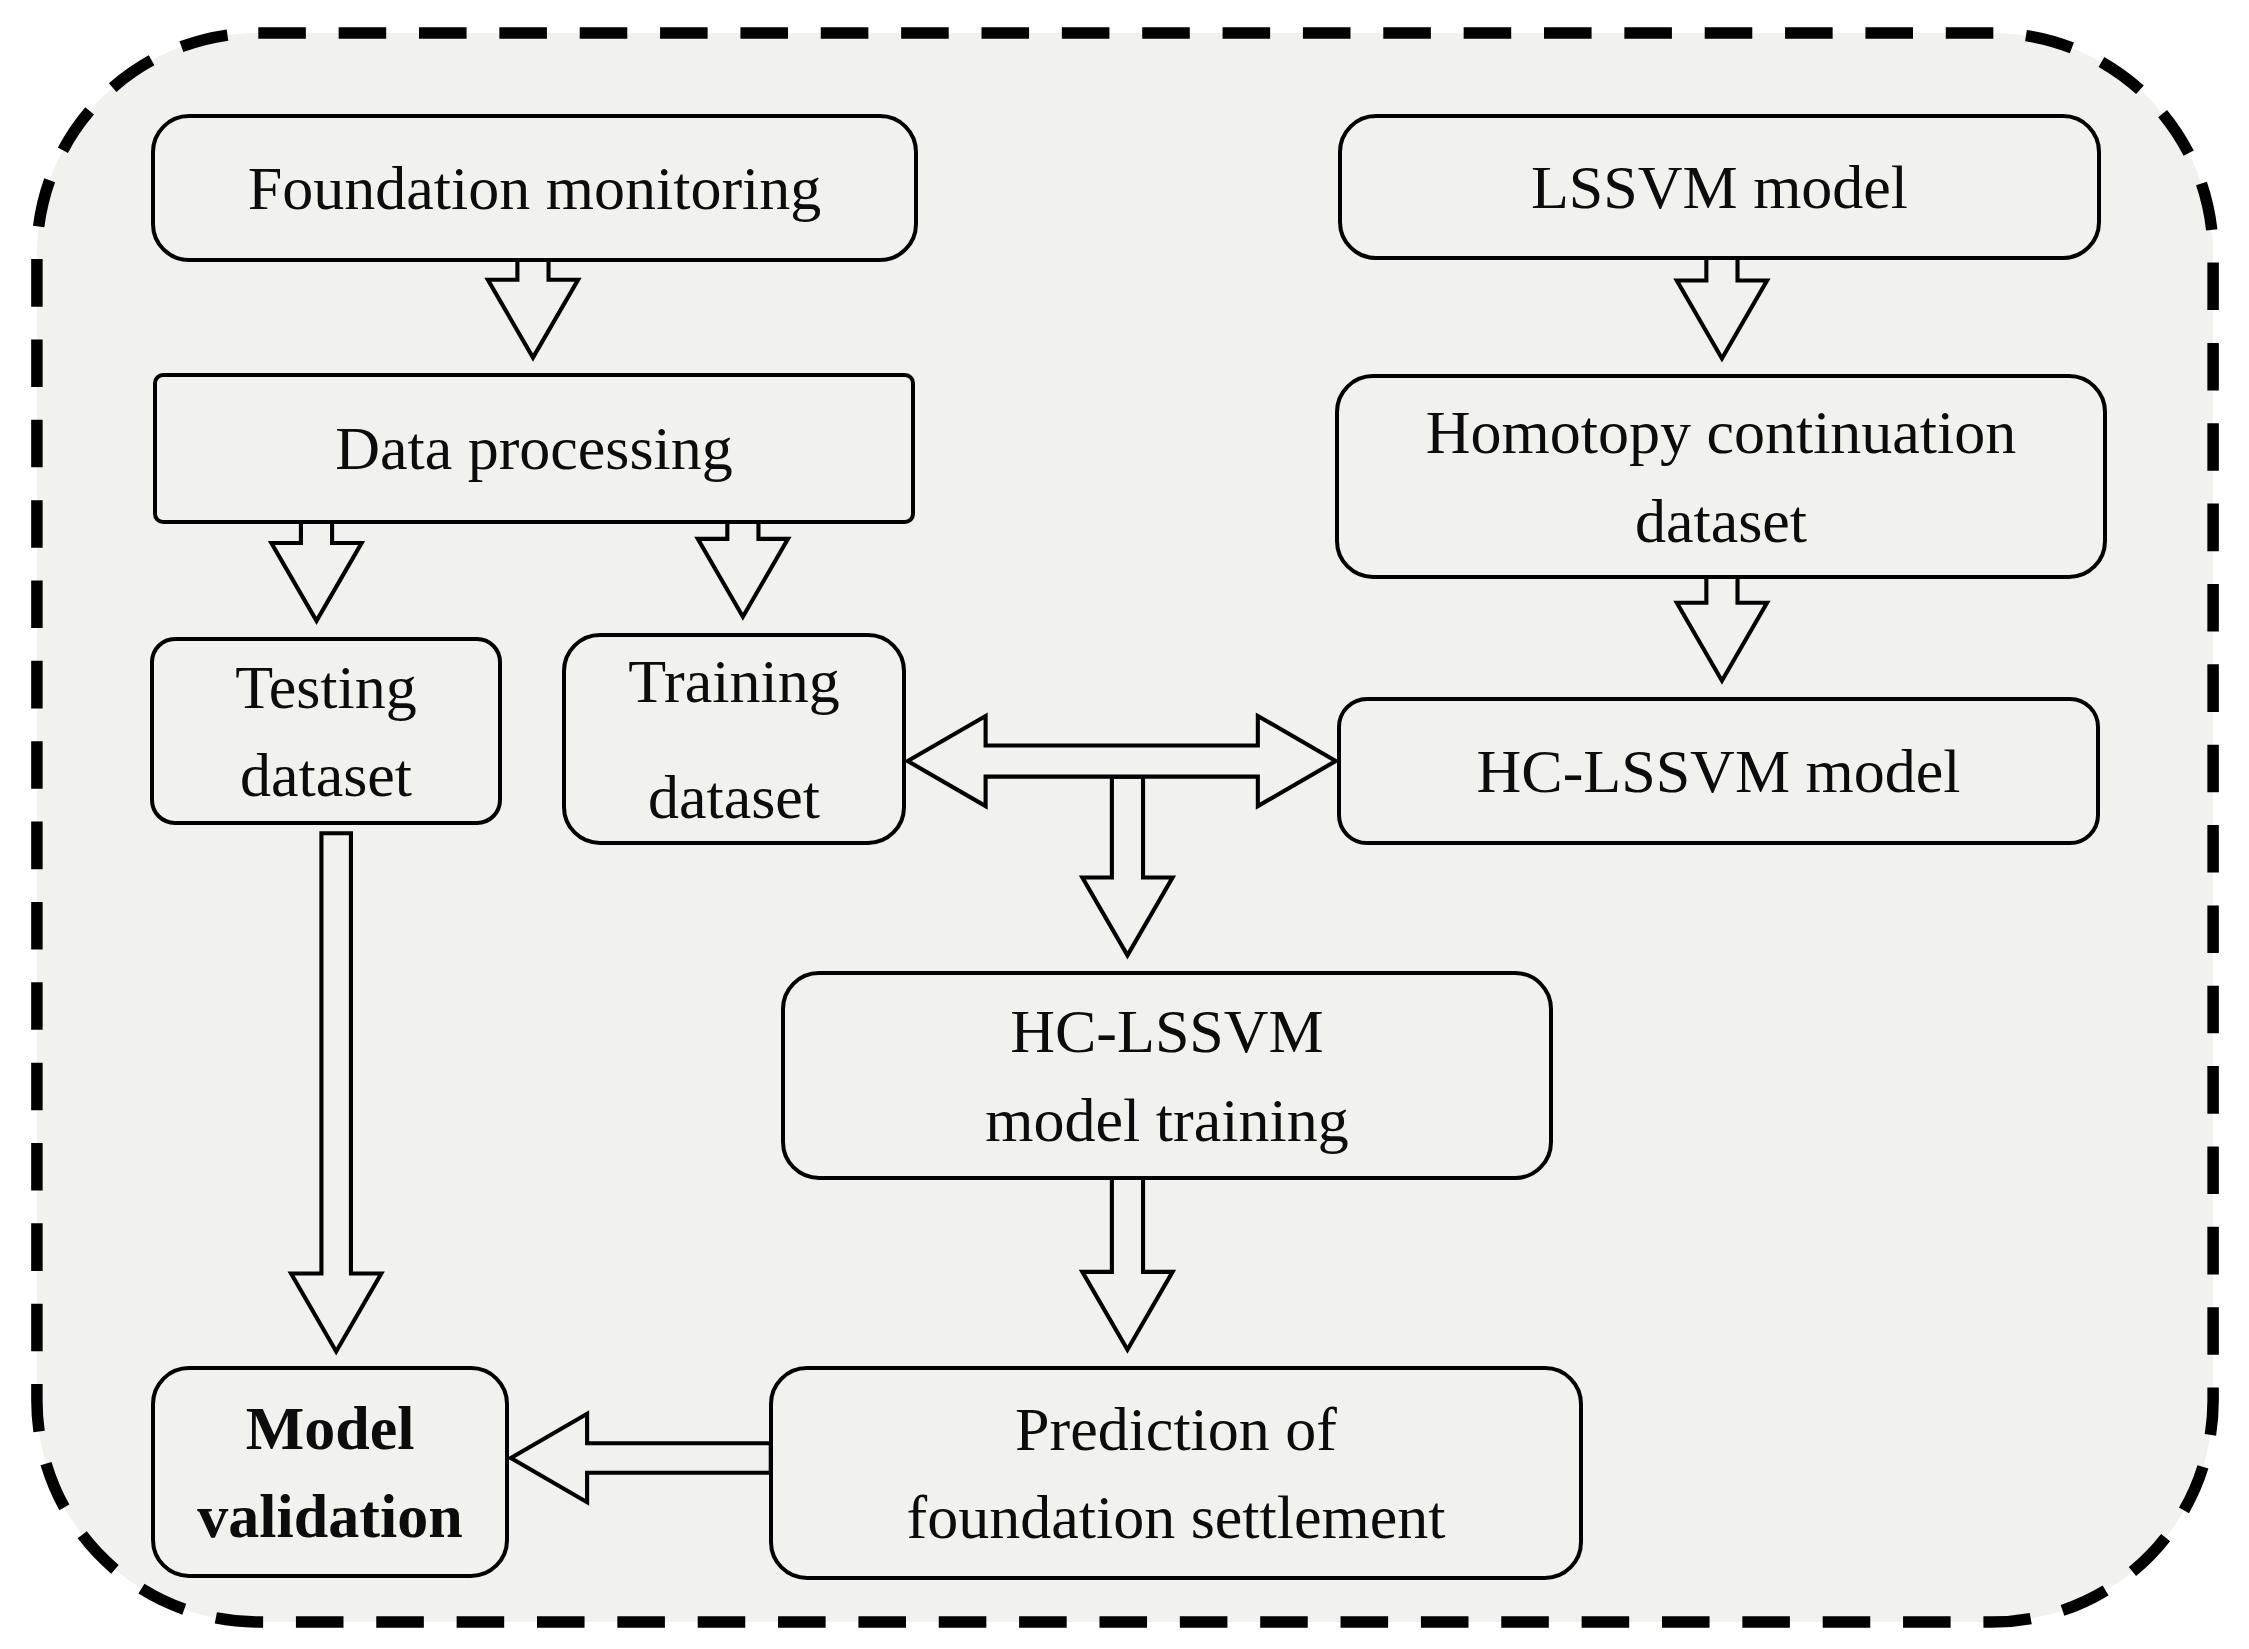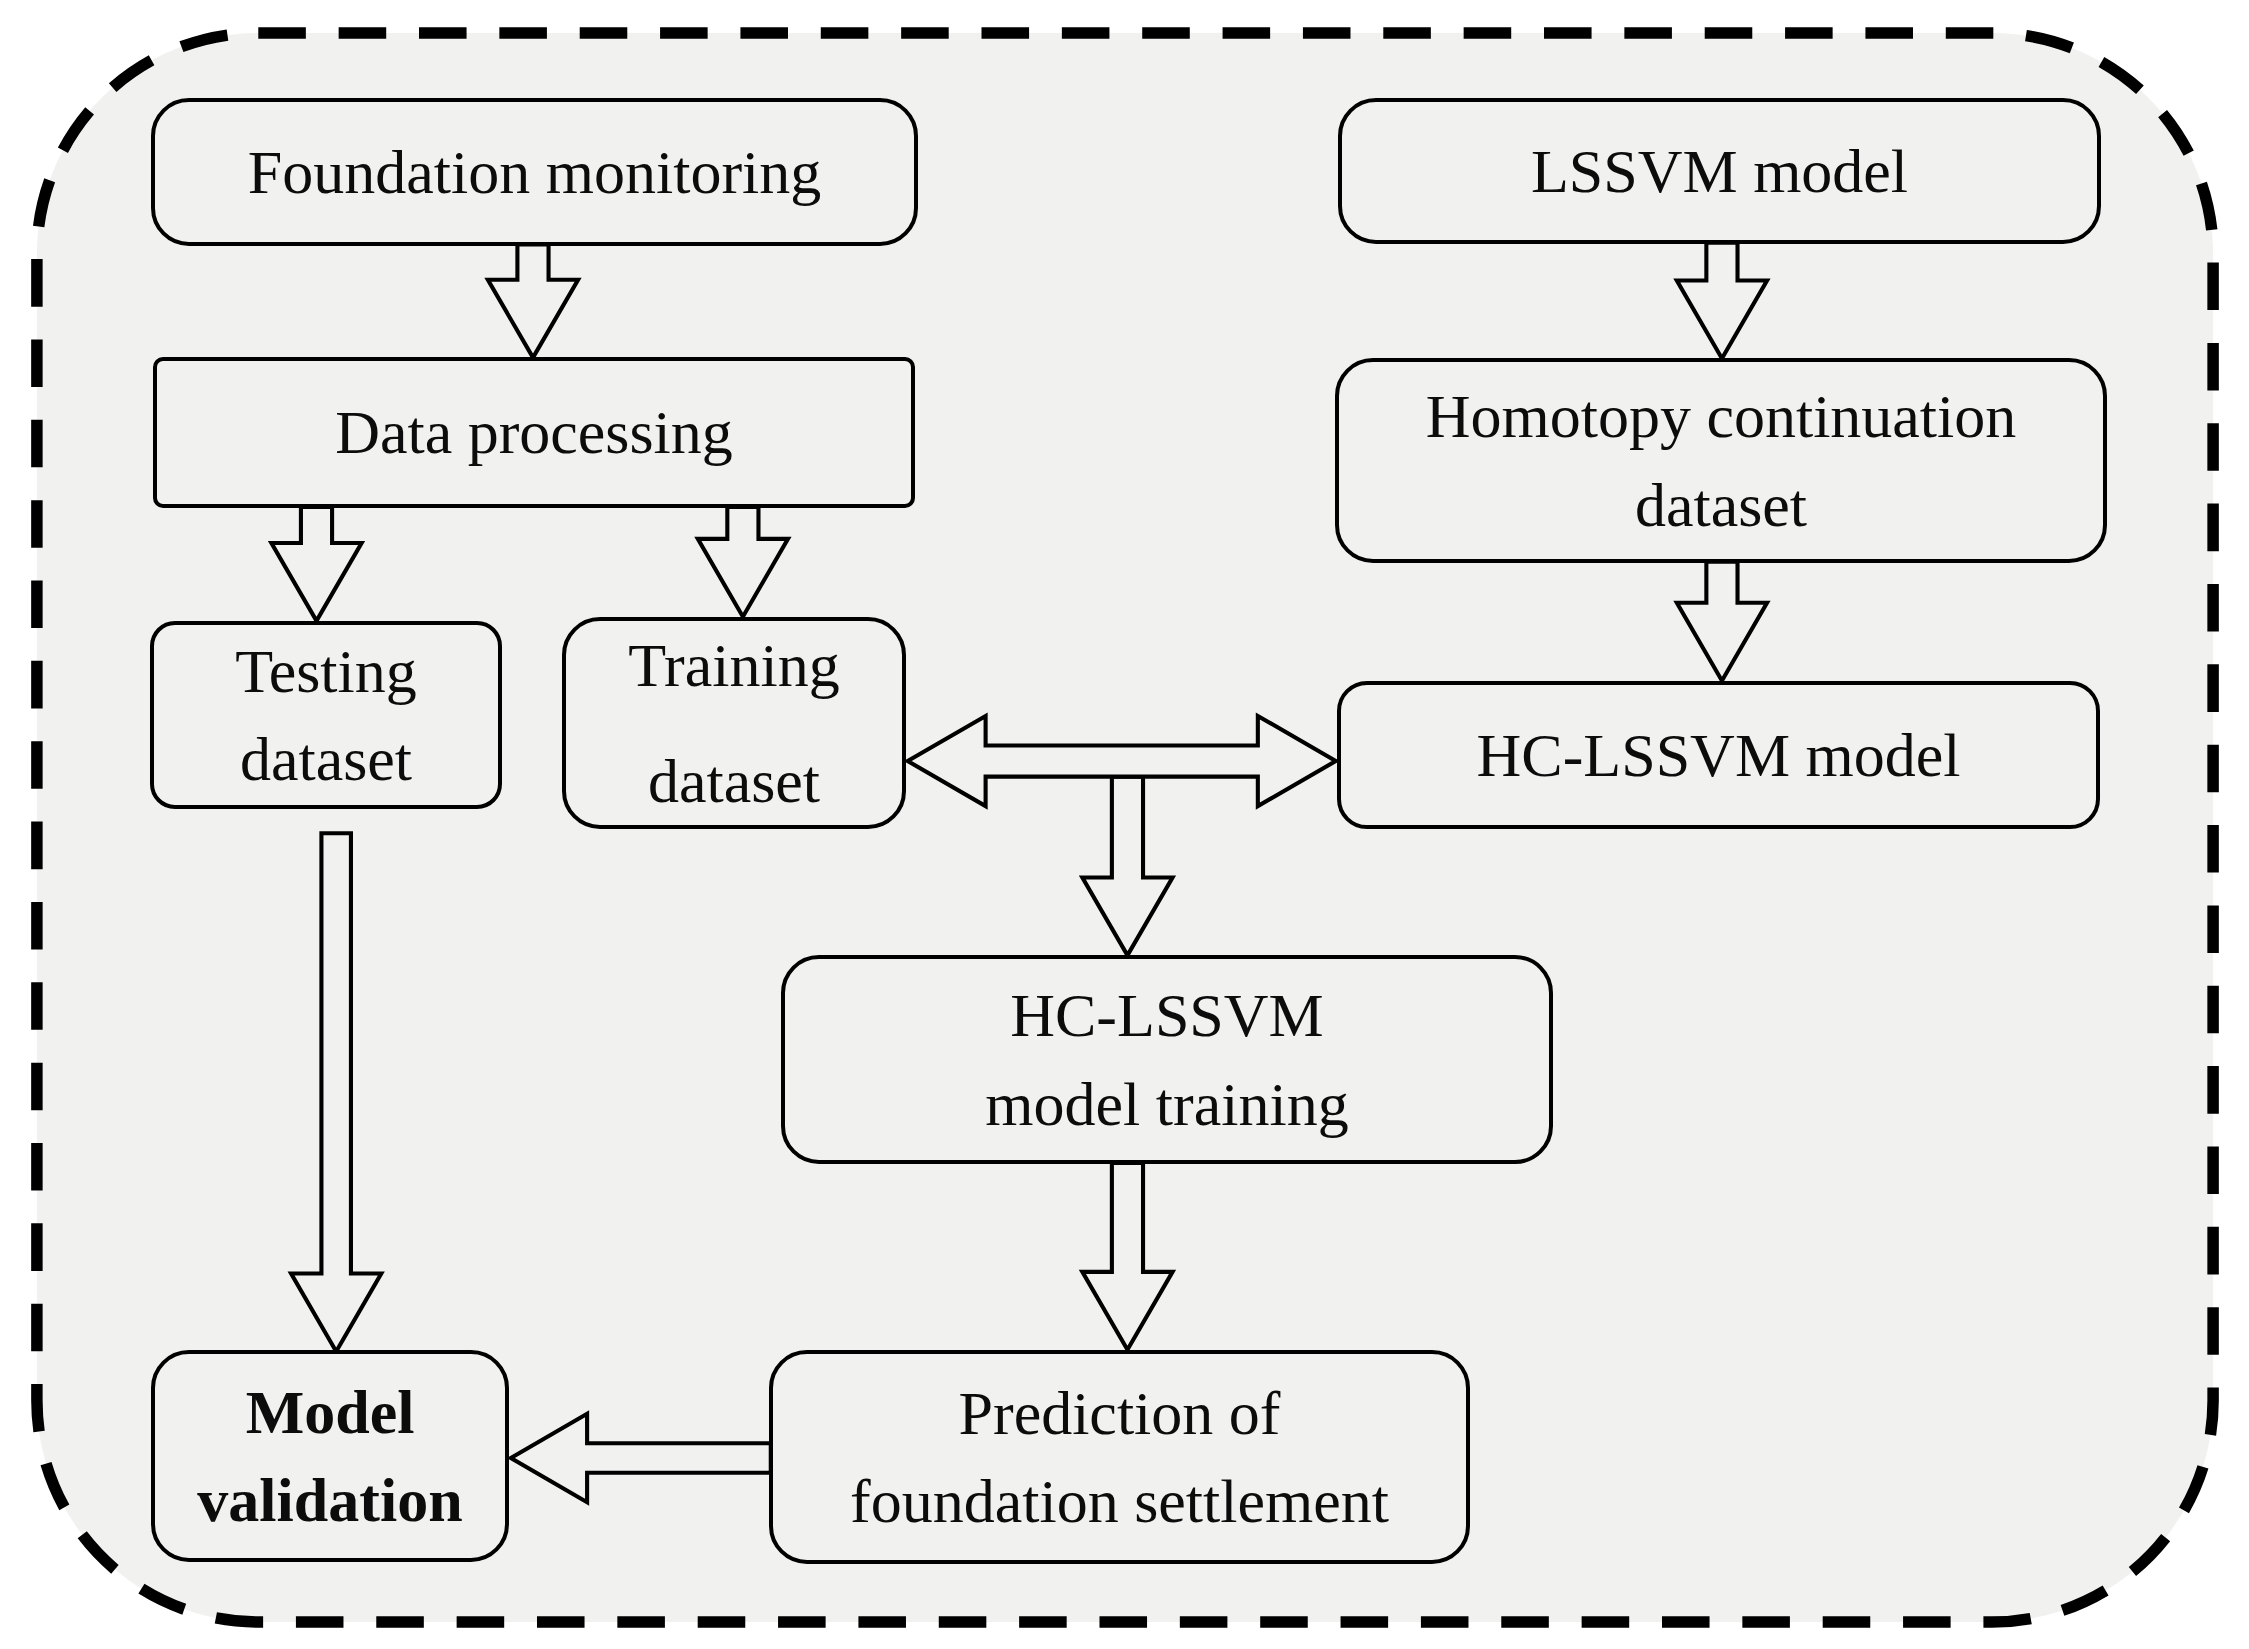--- a/index.html
+++ b/index.html
@@ -30,36 +30,37 @@
     flex-direction: column;
     align-items: center;
     justify-content: center;
     background: #f1f1f0;
     border: 4.1px solid #000000;
     border-radius: 38px;
     box-sizing: border-box;
     color: #0c0c0c;
     text-align: center;
     font-size: 62px;
+    margin-top: 16px;
   }
   .node .line {
     display: block;
     line-height: 1.42;
     white-space: nowrap;
   }
   .node-foundation      { left: 151px;  top: 98px;  width: 767px; height: 148px; }
   .node-lssvm           { left: 1338px; top: 98px;  width: 763px; height: 146px; text-align: right; }
   .node-dataproc        { left: 153px;  top: 357px;  width: 762px; height: 151px; border-radius: 10px; }
   .node-homotopy        { left: 1335px; top: 358px;  width: 772px; height: 205px; }
   .node-testing         { left: 150px;  top: 621px;  width: 352px; height: 188px; border-radius: 25px; }
   .node-training        { left: 562px;  top: 617px;  width: 344px; height: 212px; gap: 28px; }
   .node-hcmodel         { left: 1337px; top: 681px;  width: 763px; height: 148px; border-radius: 30px; }
   .node-hctraining      { left: 781px;  top: 955px; width: 772px; height: 209px; }
   .node-validation      { left: 151px;  top: 1350px; width: 358px; height: 212px; font-weight: bold; }
-  .node-prediction      { left: 769px;  top: 1350px; width: 701px; height: 214px; }
+  .node-prediction      { left: 769px;  top: 1350px; width: 814px; height: 214px; }
 </style>
 </head>
 <body>
 
 <div class="canvas">
 
   <svg class="arrow-layer" viewBox="0 0 2744 2012" xmlns="http://www.w3.org/2000/svg">
 
     <rect x="45" y="40" width="2654" height="1938" rx="270" ry="270" fill="#f1f1f0" stroke="#000000" stroke-width="14" stroke-dasharray="58 40"></rect>
 

